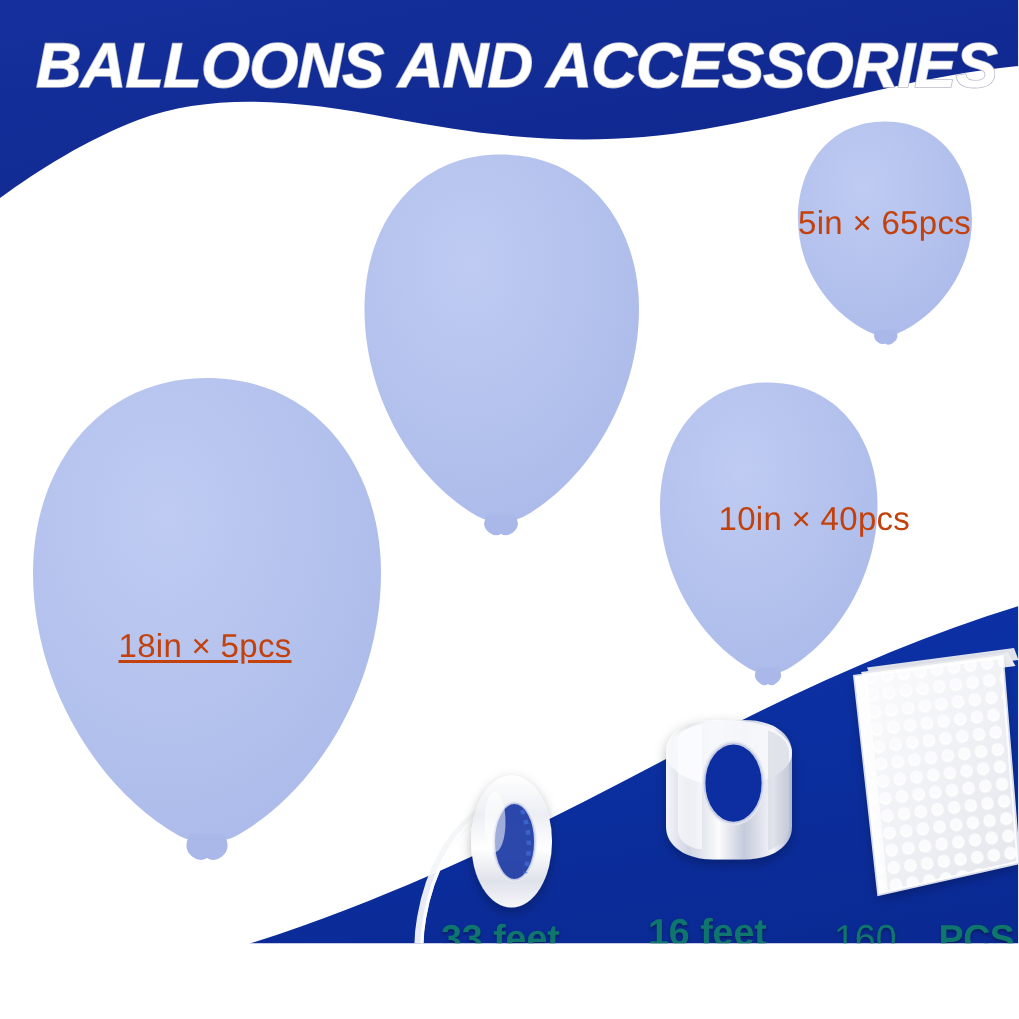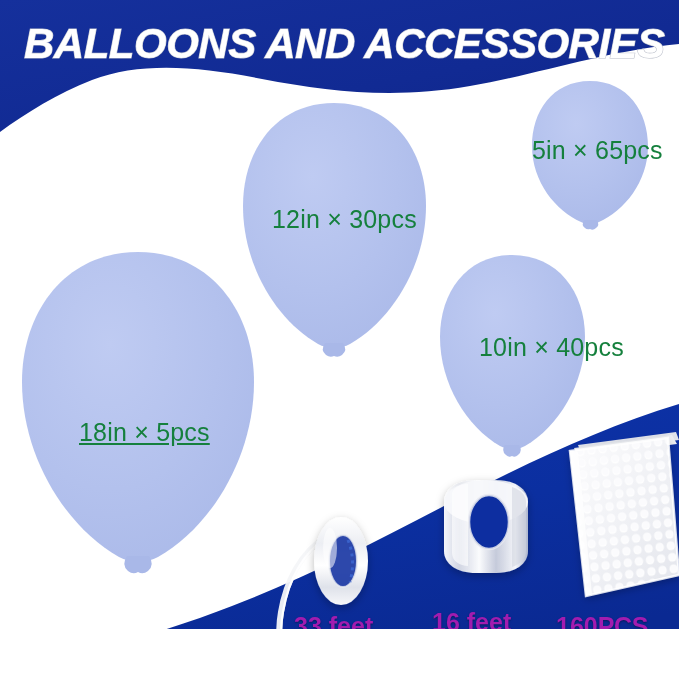--- a/index.html
+++ b/index.html
@@ -19,47 +19,48 @@
     background: #ffffff;
   }
   #scene {
     position: absolute;
     inset: 0;
     width: 679px;
     height: 679px;
   }
   .lbl {
     position: absolute;
-    color: #15803d;
-    font-family: "Liberation Sans", sans-serif;
-    font-size: 25px;
+    color: #c2410c;
+    font-family: "Liberation Sans", sans-serif;
+    font-size: 22px;
     font-weight: 400;
     letter-spacing: 0.2px;
     white-space: nowrap;
     pointer-events: none;
     -webkit-user-select: none;
     user-select: none;
   }
   .acc-lbl {
     position: absolute;
-    color: #a21caf;
+    color: #0f766e;
     font-family: "Liberation Sans", sans-serif;
     font-size: 25px;
     font-weight: bold;
     white-space: nowrap;
     text-shadow: 0 1px 2px rgba(0,0,0,0.35);
     -webkit-user-select: none;
     user-select: none;
   }
   .acc-lbl .num {
-    font-weight: 700;
+    font-weight: 400;
   }
   .acc-lbl .unit {
     font-weight: 900;
     letter-spacing: -0.3px;
+    margin-left: 28px;
   }
   .title {
     position: absolute;
     left: 22px;
     top: 20px;
     font-family: "Liberation Sans", sans-serif;
     font-style: italic;
     font-weight: bold;
     font-size: 42px;
     letter-spacing: -0.5px;
@@ -214,21 +215,20 @@
   </svg>
 
   <div class="title" aria-hidden="false">
     <svg width="650" height="52" viewBox="0 0 650 52">
       <text id="title-text" x="2" y="38" font-family="Liberation Sans, sans-serif" font-size="42" font-weight="bold" font-style="italic" letter-spacing="-0.5" fill="#ffffff" stroke="#b9bdc9" stroke-width="1.1" paint-order="stroke fill">BALLOONS AND ACCESSORIES</text>
     </svg>
   </div>
 
   <div class="lbl" style="left:79px; top:418px;text-decoration:underline;">18in × 5pcs</div>
 
-  <div class="lbl" style="left:272px; top:205px;">12in × 30pcs</div>
 
   <div class="lbl" style="left:479px; top:333px;">10in × 40pcs</div>
 
   <div class="lbl" style="left:532px; top:136px;">5in × 65pcs</div>
 
   <div class="acc-lbl" style="left:294px; top:612px;">33 feet</div>
 
   <div class="acc-lbl" style="left:432px; top:608px;">16 feet</div>
 
   <div class="acc-lbl" style="left:556px; top:612px;">

